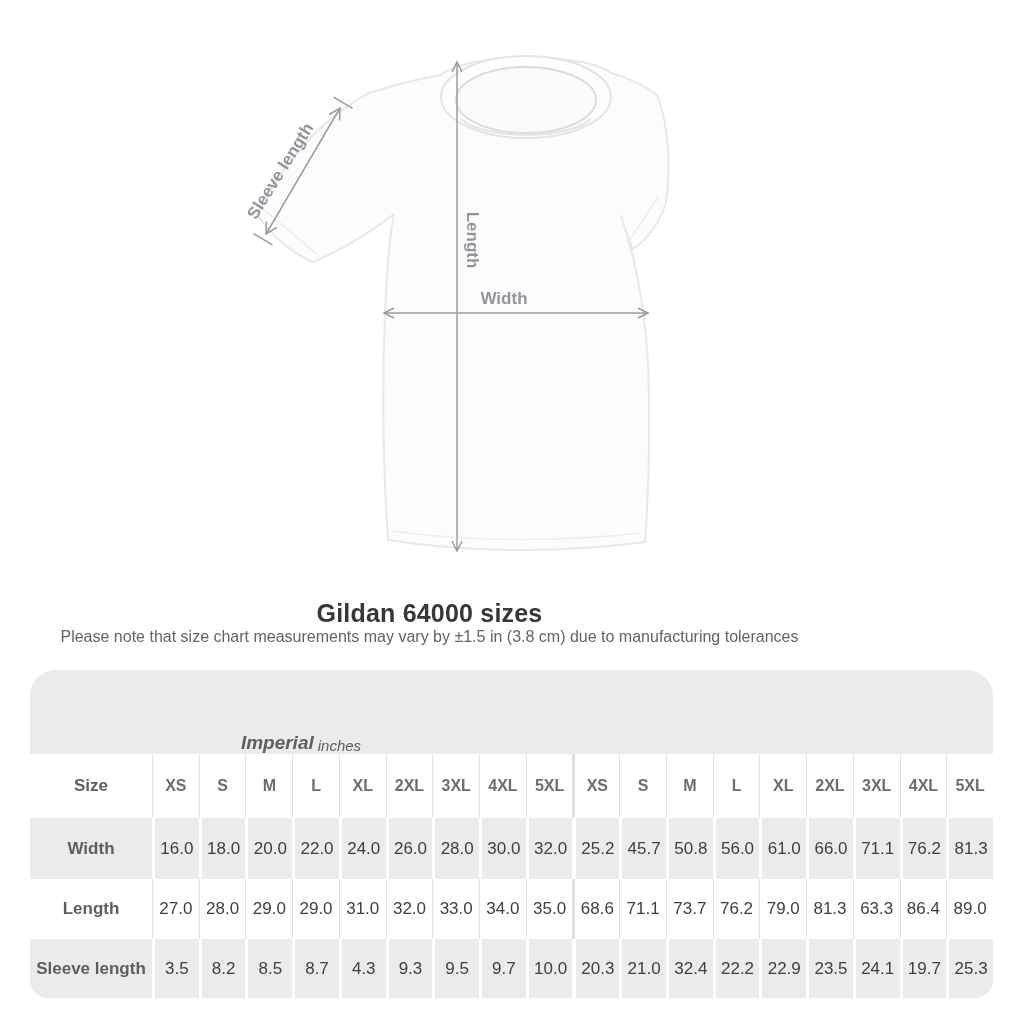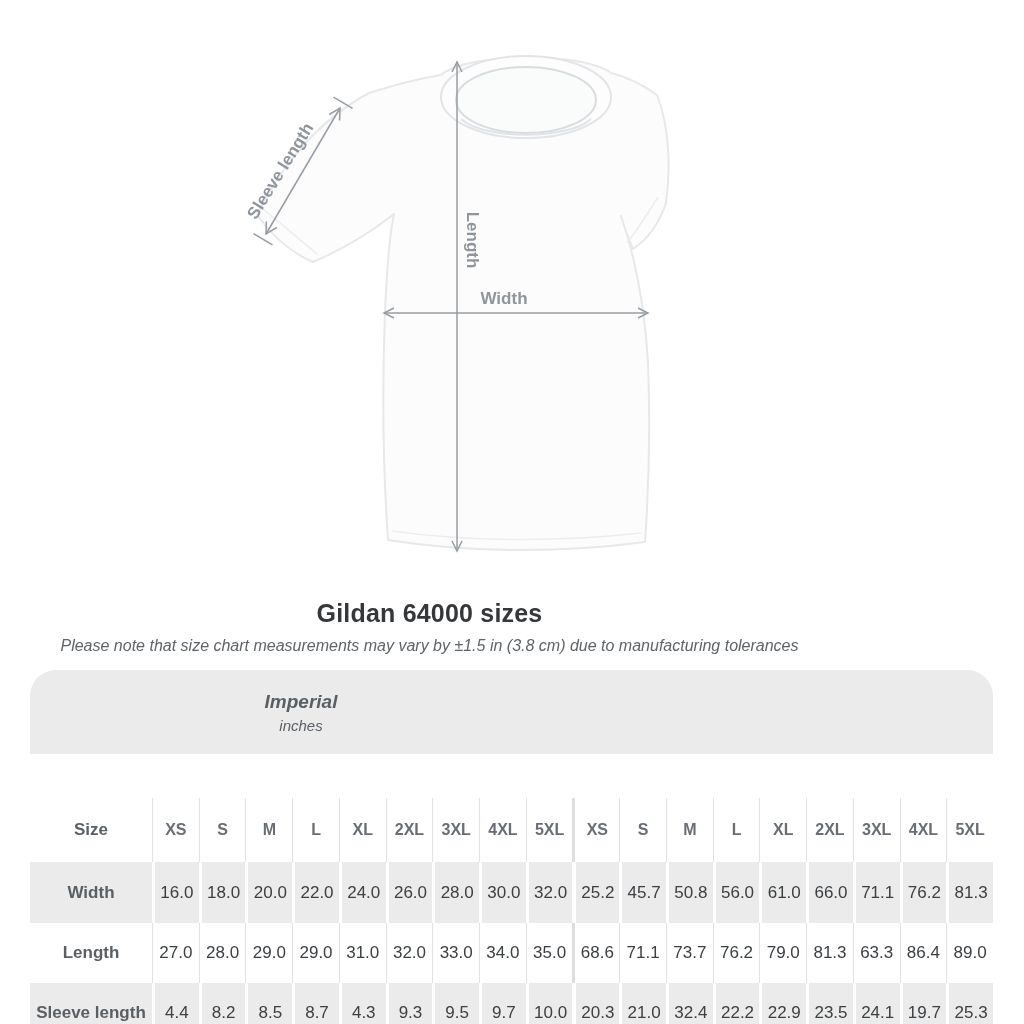--- a/index.html
+++ b/index.html
@@ -3,39 +3,39 @@
 <meta charset="utf-8">
 <style>
   html,body{margin:0;padding:0;}
   body{
     width:1024px;height:1024px;position:relative;background:#ffffff;
     font-family:"Liberation Sans","DejaVu Sans",sans-serif;overflow:hidden;
   }
   .shirt-area{position:absolute;top:0;left:0;width:1024px;height:585px;}
   .heading{position:absolute;top:599px;left:0;width:859px;text-align:center;}
   .title{font-size:25px;font-weight:bold;color:#35383b;letter-spacing:.2px;}
-  .note{margin-top:9px;font-style:italic;font-size:16px;color:#5f6468;}
+  .note{font-size:16px;color:#5f6468;}
 
   .size-table{position:absolute;left:30px;top:670px;width:963px;font-size:17px;}
   .band{height:84px;background:#ebebeb;border-radius:26px 26px 0 0;display:grid;
         grid-template-columns:542px 1fr;}
-  .band-cell{display:flex;flex-direction:column;align-items:center;justify-content:center;gap:4px;}
+  .band-cell{display:flex;flex-direction:row;align-items:flex-end;justify-content:center;gap:4px;}
   .group-label{font-style:italic;font-weight:bold;font-size:19px;color:#5a5f64;}
   .group-sub{font-style:italic;font-size:15px;color:#5a5f64;}
 
   .trow{display:grid;grid-template-columns:122px repeat(18,1fr);}
   .trow.white{background:#ffffff;}
   .trow.gray{background:#ebebeb;}
   .trow.last{border-radius:0 0 18px 18px;}
   .cell{display:flex;align-items:center;justify-content:center;min-width:0;}
   .trow.white .cell + .cell{border-left:1px solid #e2e2e3;}
   .trow.gray  .cell + .cell{border-left:3px solid #ffffff;}
   .trow.white .cell.grp{border-left:3px solid #dededf;}
   .trow.gray  .cell.grp{border-left:4px solid #ffffff;}
-  .thead{height:64px;margin-top:44px;}
+  .thead{height:64px;}
   .row-0{height:61px;}
   .row-1{height:60px;}
   .row-2{height:59px;}
   .size-head{font-weight:bold;font-size:16px;color:#686e74;}
   .row-label{font-weight:bold;font-size:17px;color:#5a5f64;}
   .num{color:#3d4043;}
 </style>
 </head>
 <body>
 
@@ -164,21 +164,21 @@
         <div class="cell num">73.7</div>
         <div class="cell num">76.2</div>
         <div class="cell num">79.0</div>
         <div class="cell num">81.3</div>
         <div class="cell num">63.3</div>
         <div class="cell num">86.4</div>
         <div class="cell num">89.0</div>
       </div>
       <div class="trow row-2 gray last">
         <div class="cell row-label">Sleeve length</div>
-        <div class="cell num">4.4</div>
+        <div class="cell num">3.5</div>
         <div class="cell num">8.2</div>
         <div class="cell num">8.5</div>
         <div class="cell num">8.7</div>
         <div class="cell num">4.3</div>
         <div class="cell num">9.3</div>
         <div class="cell num">9.5</div>
         <div class="cell num">9.7</div>
         <div class="cell num">10.0</div>
         <div class="cell num grp">20.3</div>
         <div class="cell num">21.0</div>

